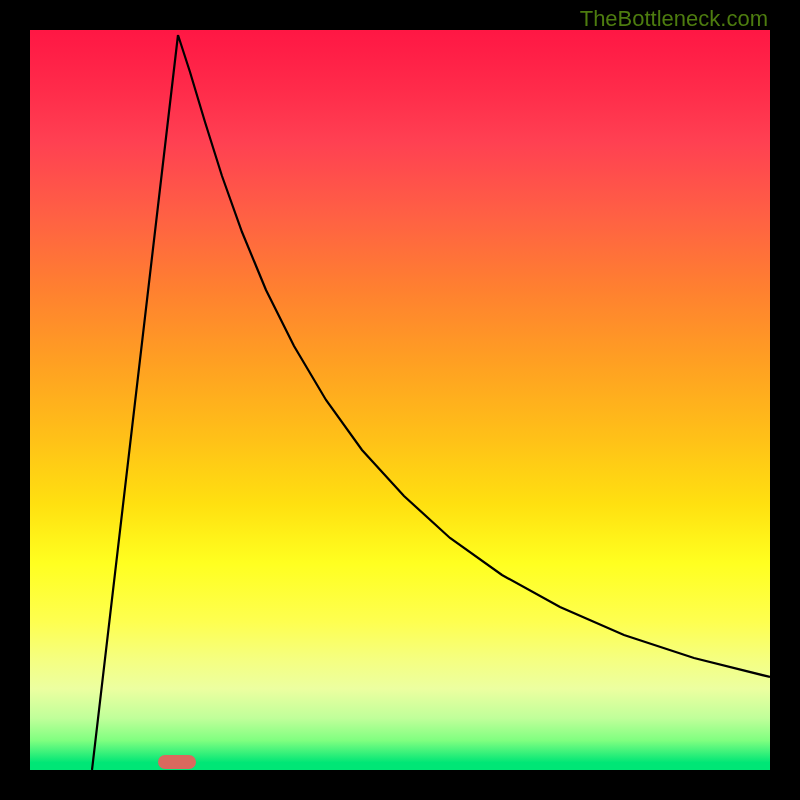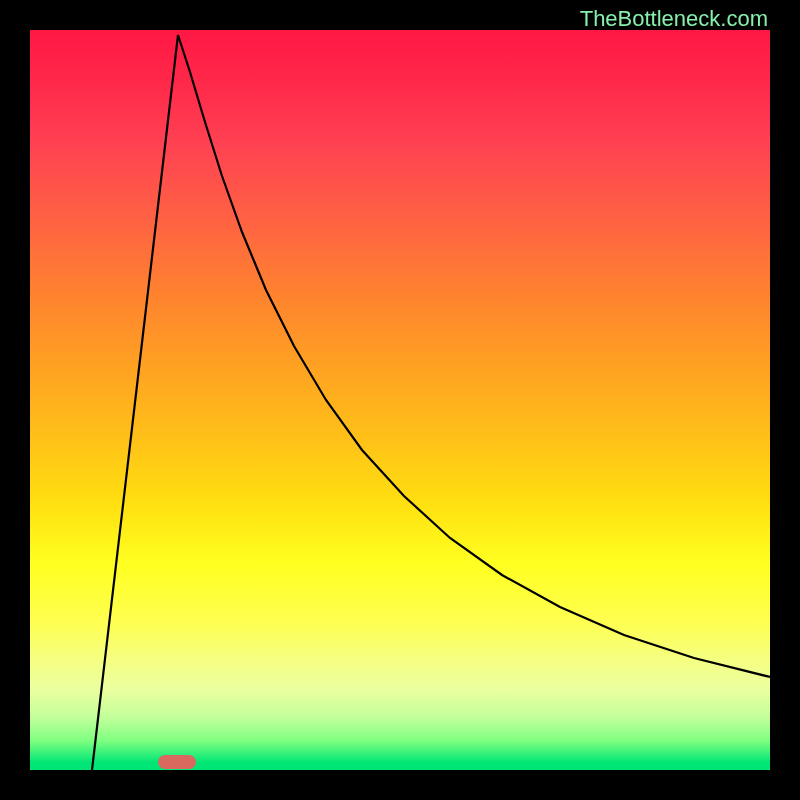--- a/index.html
+++ b/index.html
@@ -42,21 +42,21 @@
       #80ff80 96%,
       #00e676 99%,
       #00e676 100%
     );
   }
   .watermark {
     position: absolute;
     top: 6px;
     right: 32px;
     font-size: 22px;
-    color: #86efac;
+    color: #4d7c0f;
     letter-spacing: 0px;
     font-weight: 400;
   }
   svg.curve {
     position: absolute;
     left: 0;
     top: 0;
     width: 740px;
     height: 740px;
     pointer-events: none;

